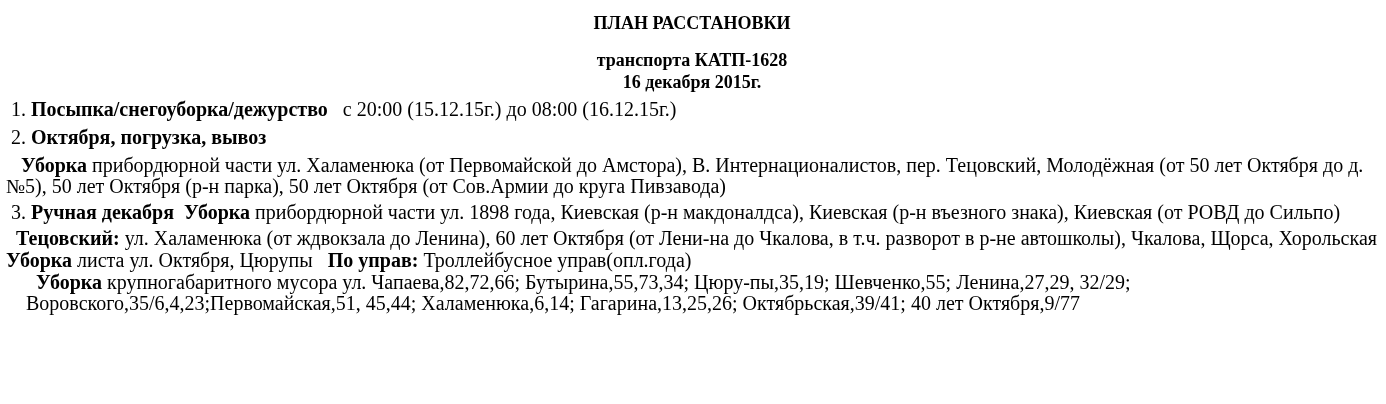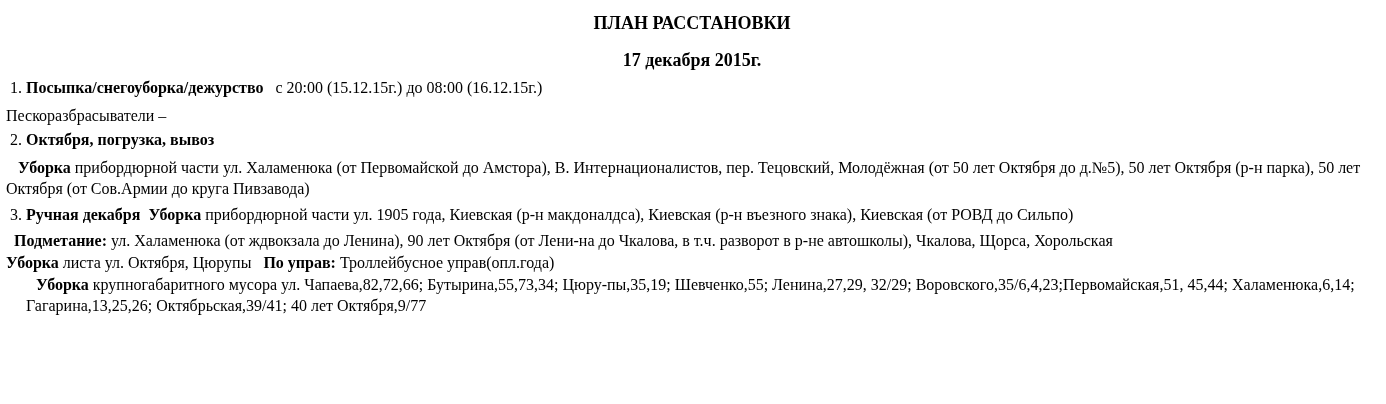--- a/index.html
+++ b/index.html
@@ -23,44 +23,44 @@
     font-weight: bold;
     font-size: 18px;
     line-height: 22px;
   }
   .title-main { margin-bottom: 15px; }
   .title-sub  { margin-bottom: 0; }
   .title-date { margin-bottom: 0; }
   .doc-body { margin-top: 6px; }
   .para {
     margin: 0 0 1px 0;
-    font-size: 16px;
+    font-size: 20px;
     line-height: 21px;
     white-space: pre-wrap;
   }
   .para .b { font-weight: bold; }
   .mb6 { margin-bottom: 7px; }
   .mb3 { margin-bottom: 3px; }
   .mt4 { margin-top: 5px; }
   .hang {
     padding-left: 20px;
     text-indent: 10px;
   }
 </style>
 </head>
 <body>
 
 <div class="page">
   <div class="title-block">
     <div class="title-main">ПЛАН РАССТАНОВКИ</div>
-    <div class="title-date">17 декабря 2015г.</div>
+    <div class="title-sub">транспорта КАТП-1628</div>
+    <div class="title-date">16 декабря 2015г.</div>
   </div>
   <div class="doc-body" id="doc-body">
       <p class="para mb6"><span> 1. </span><span class="b">Посыпка/снегоуборка/дежурство</span><span>   с 20:00 (15.12.15г.) до 08:00 (16.12.15г.)</span></p>
-      <p class="para mb3"><span>Пескоразбрасыватели –</span></p>
       <p class="para mb6"><span> 2. </span><span class="b">Октября, погрузка, вывоз</span></p>
       <p class="para"><span>   </span><span class="b">Уборка</span><span> прибордюрной части ул. Халаменюка (от Первомайской до Амстора), В. Интернационалистов, пер. Тецовский, Молодёжная (от 50 лет Октября до д.№5), 50 лет Октября (р-н парка), 50 лет Октября (от Сов.Армии до круга Пивзавода)</span></p>
-      <p class="para mt4"><span> 3. </span><span class="b">Ручная декабря  Уборка</span><span> прибордюрной части ул. 1905 года, Киевская (р-н макдоналдса), Киевская (р-н въезного знака), Киевская (от РОВД до Сильпо)</span></p>
-      <p class="para mt4"><span>  </span><span class="b">Подметание:</span><span> ул. Халаменюка (от ждвокзала до Ленина), 90 лет Октября (от Лени-на до Чкалова, в т.ч. разворот в р-не автошколы), Чкалова, Щорса, Хорольская</span></p>
+      <p class="para mt4"><span> 3. </span><span class="b">Ручная декабря  Уборка</span><span> прибордюрной части ул. 1898 года, Киевская (р-н макдоналдса), Киевская (р-н въезного знака), Киевская (от РОВД до Сильпо)</span></p>
+      <p class="para mt4"><span>  </span><span class="b">Тецовский:</span><span> ул. Халаменюка (от ждвокзала до Ленина), 60 лет Октября (от Лени-на до Чкалова, в т.ч. разворот в р-не автошколы), Чкалова, Щорса, Хорольская</span></p>
       <p class="para"><span class="b">Уборка</span><span> листа ул. Октября, Цюрупы   </span><span class="b">По управ:</span><span> Троллейбусное управ(опл.года)</span></p>
       <p class="para hang"><span class="b">Уборка</span><span> крупногабаритного мусора ул. Чапаева,82,72,66; Бутырина,55,73,34; Цюру-пы,35,19; Шевченко,55; Ленина,27,29, 32/29; Воровского,35/6,4,23;Первомайская,51, 45,44; Халаменюка,6,14; Гагарина,13,25,26; Октябрьская,39/41; 40 лет Октября,9/77</span></p>
     </div>
 </div>
 
 </body></html>

